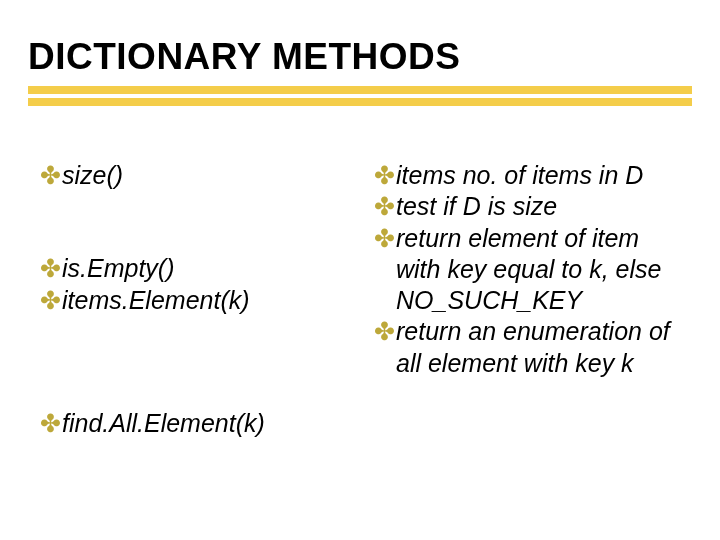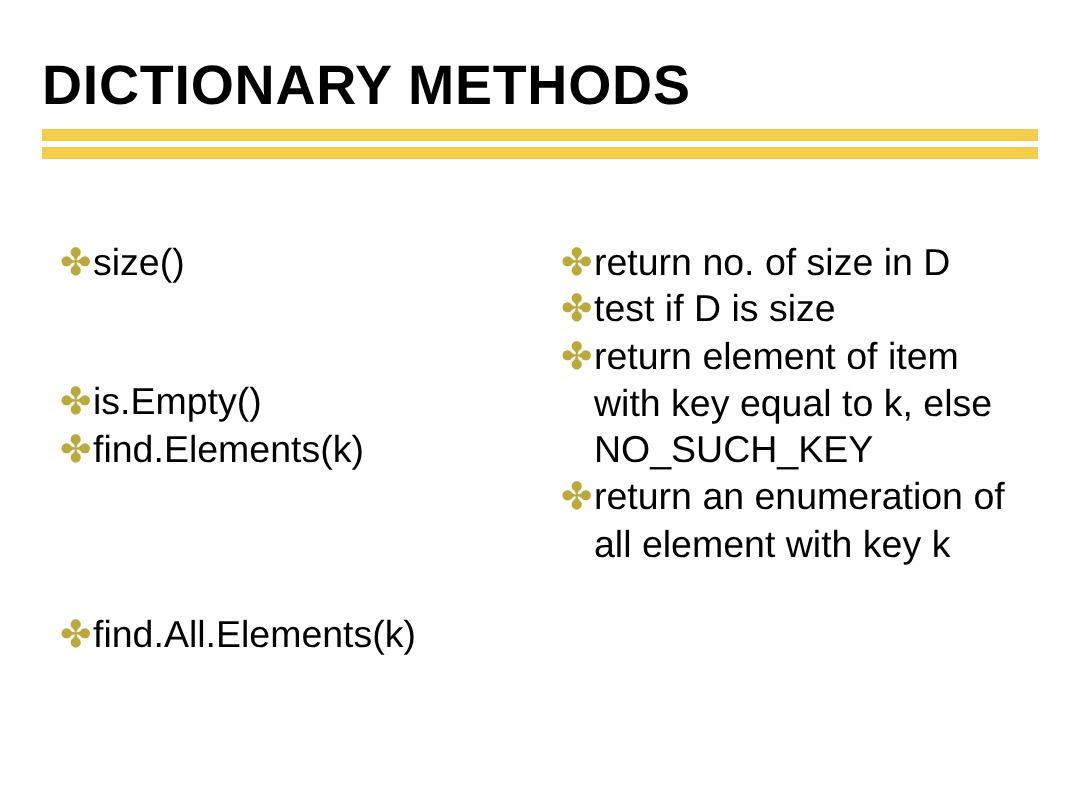--- a/index.html
+++ b/index.html
@@ -68,20 +68,21 @@
   .bullet {
     flex: 0 0 auto;
     width: 18px;
     color: #bda83a;
     font-size: 25px;
     line-height: 1.25;
     margin-right: 4px;
   }
   .item .text {
     flex: 1;
+    font-style: italic;
   }
   
   .left .gap-1 { margin-top: 0px; }
   .left .gap-2 { margin-top: 62px; }
   .left .gap-3 { margin-top: 0px; }
   .left .gap-4 { margin-top: 92px; }
 </style>
 </head>
 <body>
 
@@ -99,32 +100,32 @@
       <div class="item gap-1">
         <span class="bullet">✤</span>
         <span class="text">size()</span>
       </div>
       <div class="item gap-2">
         <span class="bullet">✤</span>
         <span class="text">is.Empty()</span>
       </div>
       <div class="item gap-3">
         <span class="bullet">✤</span>
-        <span class="text">find.Elements(k)</span>
+        <span class="text">items.Element(k)</span>
       </div>
       <div class="item gap-4">
         <span class="bullet">✤</span>
-        <span class="text">find.All.Elements(k)</span>
+        <span class="text">find.All.Element(k)</span>
       </div>
     </div>
 
     <div class="col right">
       <div class="item">
         <span class="bullet">✤</span>
-        <span class="text">return no. of size in D</span>
+        <span class="text">items no. of items in D</span>
       </div>
       <div class="item">
         <span class="bullet">✤</span>
         <span class="text">test if D is size</span>
       </div>
       <div class="item">
         <span class="bullet">✤</span>
         <span class="text">return element of item with key equal to k, else NO_SUCH_KEY</span>
       </div>
       <div class="item">

